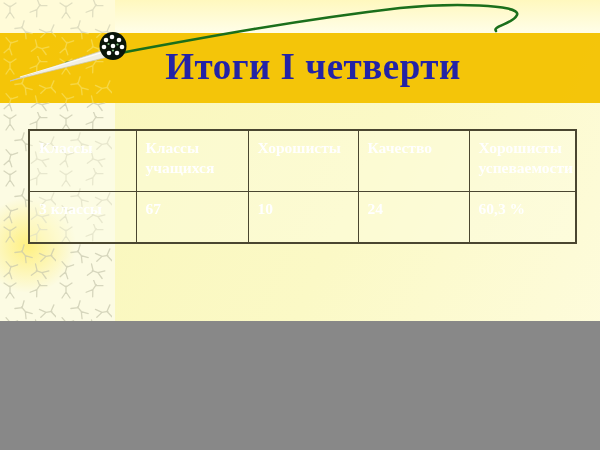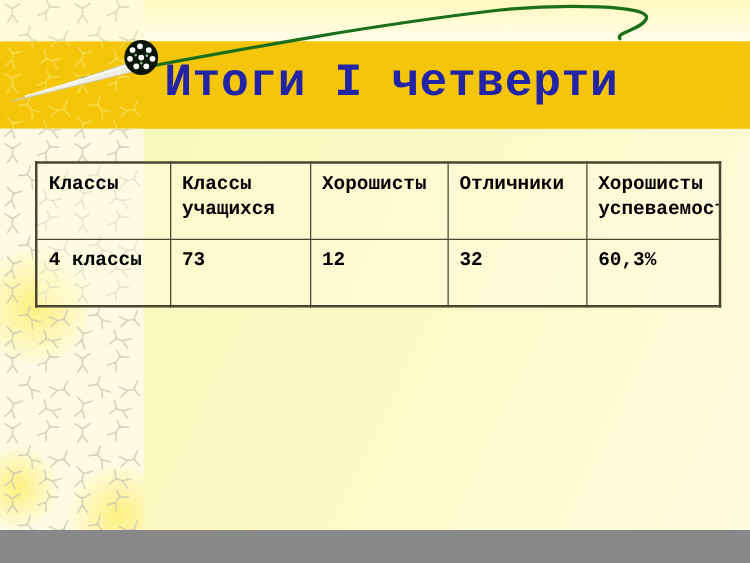--- a/index.html
+++ b/index.html
@@ -1,18 +1,18 @@
 <!DOCTYPE html>
 <html><head>
 <meta charset="utf-8">
 <style>
   html,body{margin:0;padding:0;background:#888;}
   .slide{
-    position:relative;width:600px;height:424px;overflow:hidden;
-    font-family:Liberation Mono, monospace;
+    position:relative;width:600px;height:321px;overflow:hidden;
+    font-family:Liberation Serif, serif;
   }
   .main-bg{
     position:absolute;left:0;top:0;width:600px;height:450px;z-index:0;
     background:linear-gradient(115deg,#F9F6B8 0%,#FBF9C6 55%,#FEFCDF 100%);
   }
   .top-strip{
     position:absolute;left:0;top:0;width:600px;height:33px;z-index:1;
     background:linear-gradient(180deg,#FFF8BE 0%,#FFFEE9 100%);
   }
   .banner{
@@ -30,21 +30,21 @@
   .results-table{
     position:absolute;left:28px;top:129px;z-index:4;
     width:547px;border-collapse:collapse;table-layout:fixed;
     border:2px solid #4A4630;
     background:rgba(253,252,227,0.45);
   }
   .results-table th,.results-table td{
     border:1px solid #4A4630;
     vertical-align:top;text-align:left;
     padding:7px 4px 4px 9px;
-    font-size:15.5px;font-weight:bold;color:#000000;line-height:1.28;
+    font-size:15.5px;font-weight:bold;color:#ffffff;line-height:1.28;
     overflow:hidden;
   }
   tr.hr{height:61px;} tr.r1{height:48px;} tr.r2{height:52px;}
   tr.r3{height:54px;} tr.r4{height:64px;}
 </style>
 </head>
 <body>
 
 <div class="slide">
 
@@ -93,31 +93,31 @@
         <col style="width:112px">
         <col style="width:110px">
       <col style="width:111px">
         <col style="width:107px">
     </colgroup>
     <thead>
       <tr class="hr">
         <th>Классы</th>
         <th>Классы учащихся</th>
         <th>Хорошисты</th>
-        <th>Отличники</th>
+        <th>Качество</th>
         <th>Хорошисты успеваемости</th>
       </tr>
     </thead>
     <tbody>
-      <tr class="r3">
-        <td>4 классы</td>
-        <td>73</td>
-        <td>12</td>
-        <td>32</td>
-        <td>60,3%</td>
+      <tr class="r2">
+        <td>3 классы</td>
+        <td>67</td>
+        <td>10</td>
+        <td>24</td>
+        <td>60,3 %</td>
       </tr>
     </tbody>
   </table>
 
   <svg class="swoosh-layer" width="600" height="130" viewBox="0 0 600 130" aria-hidden="true">
     <path d="M 66 63 C 170 44, 280 22, 400 8 C 450 3, 522 4, 517 15 C 513 24, 492 26, 496 31" fill="none" stroke="#1B6F1B" stroke-width="2.6" stroke-linecap="round"></path>
     <g>
       <polygon points="10,81 107,49 112,56" fill="#F1EFE4" stroke="#C9C6B4" stroke-width="0.7"></polygon>
       <line x1="20" y1="77" x2="104" y2="52" stroke="#FFFFFF" stroke-width="1.2" opacity="0.85"></line>
     </g>

